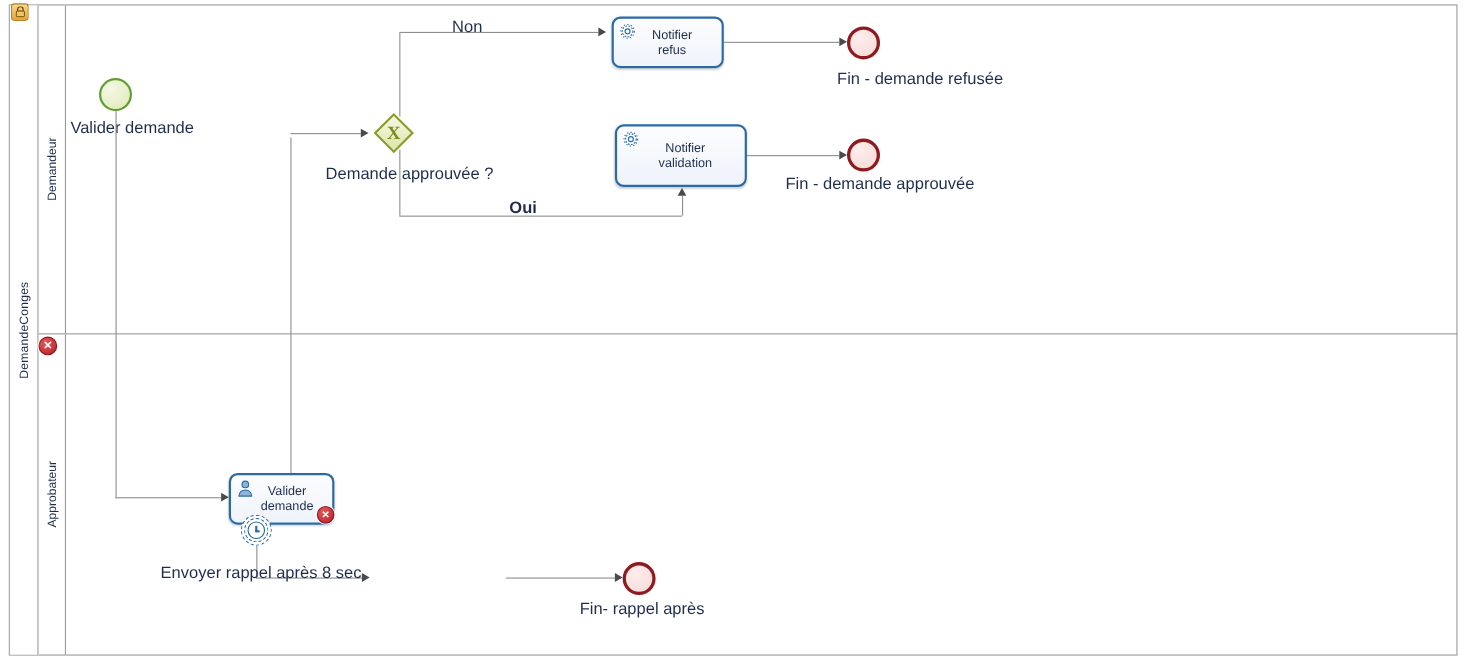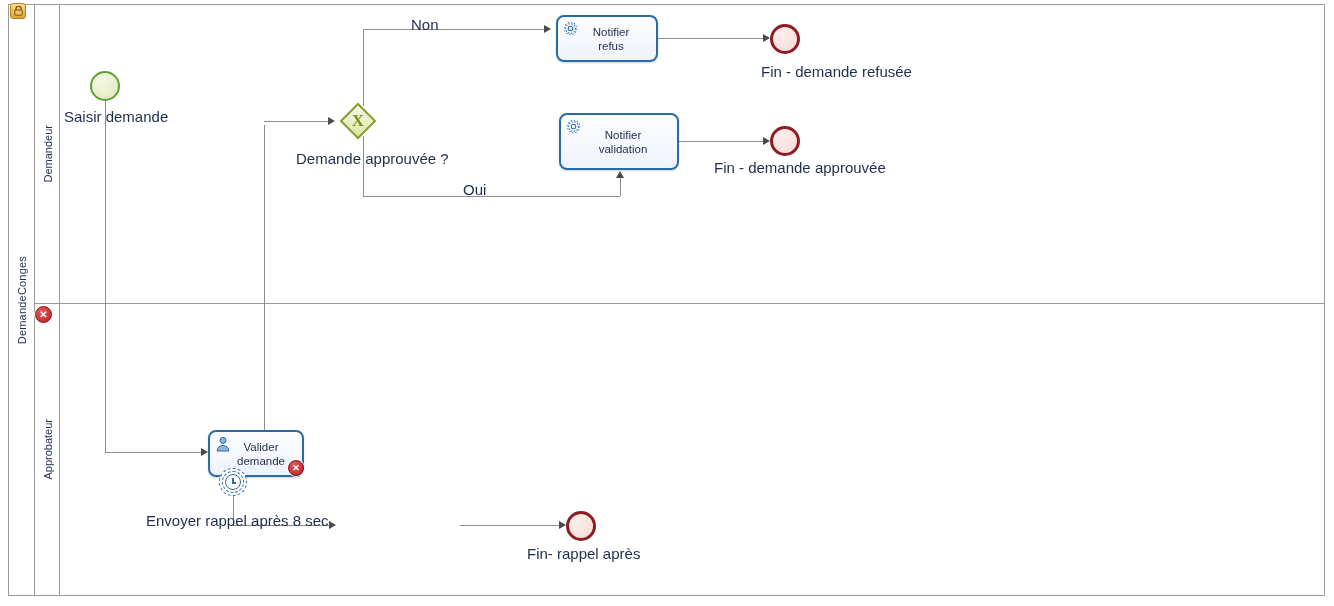--- a/index.html
+++ b/index.html
@@ -92,21 +92,21 @@
   <div class="badge badge-lock" title="lock">
     <svg width="9" height="10" viewBox="0 0 9 10">
       <path d="M2 4V2.6A2.4 2.4 0 0 1 7 2.6V4" fill="none" stroke="#6b4a00" stroke-width="1.1"></path>
       <rect x="0.8" y="4" width="7.4" height="5.2" rx="1" fill="#f0c464" stroke="#6b4a00" stroke-width="0.9"></rect>
     </svg>
   </div>
 
   <div class="badge badge-err lane-err">✕</div>
 
   <div class="event ev-start" style="left:90px;top:71px;"></div>
-  <div class="lab" style="left:64px;top:108px;">Saisir demande</div>
+  <div class="lab" style="left:64px;top:108px;">Valider demande</div>
 
   <div class="conn v" style="left:105px;top:101px;height:352px;"></div>
   <div class="conn h" style="left:105px;top:452px;width:96px;"></div>
   <div class="arrow ar-right" style="left:201px;top:448px;"></div>
 
   <div class="task" style="left:208px;top:430px;width:96px;height:47px;">
     <span class="ic">
       <svg width="16" height="16" viewBox="0 0 16 16">
         <circle cx="8" cy="4.4" r="3" fill="#8fb4d9" stroke="#2a6ba6" stroke-width="1"></circle>
         <path d="M2.2 15c0-3.4 2.6-5.6 5.8-5.6S13.8 11.6 13.8 15z" fill="#8fb4d9" stroke="#2a6ba6" stroke-width="1"></path>
@@ -146,21 +146,21 @@
 
   <div class="conn v" style="left:363px;top:30px;height:76px;"></div>
   <div class="conn h" style="left:363px;top:29px;width:181px;"></div>
   <div class="arrow ar-right" style="left:544px;top:25px;"></div>
   <div class="lab" style="left:411px;top:16px;">Non</div>
 
   <div class="conn v" style="left:363px;top:136px;height:60px;"></div>
   <div class="conn h" style="left:363px;top:196px;width:257px;"></div>
   <div class="conn v" style="left:620px;top:178px;height:18px;"></div>
   <div class="arrow ar-up" style="left:616px;top:171px;"></div>
-  <div class="lab" style="left:463px;top:181px;">Oui</div>
+  <div class="lab" style="left:463px;top:181px;font-weight:bold;">Oui</div>
 
   <div class="task" style="left:556px;top:15px;width:102px;height:47px;">
     <span class="ic">
       <svg width="15" height="15" viewBox="0 0 16 16">
         <g fill="none" stroke="#2a6ba6" stroke-width="1.1">
           <circle cx="8" cy="8" r="2.4"></circle>
           <circle cx="8" cy="8" r="5.2" stroke-dasharray="1.6 1.5"></circle>
           <circle cx="8" cy="8" r="6.6" stroke-dasharray="1.2 2.2"></circle>
         </g>
       </svg>

